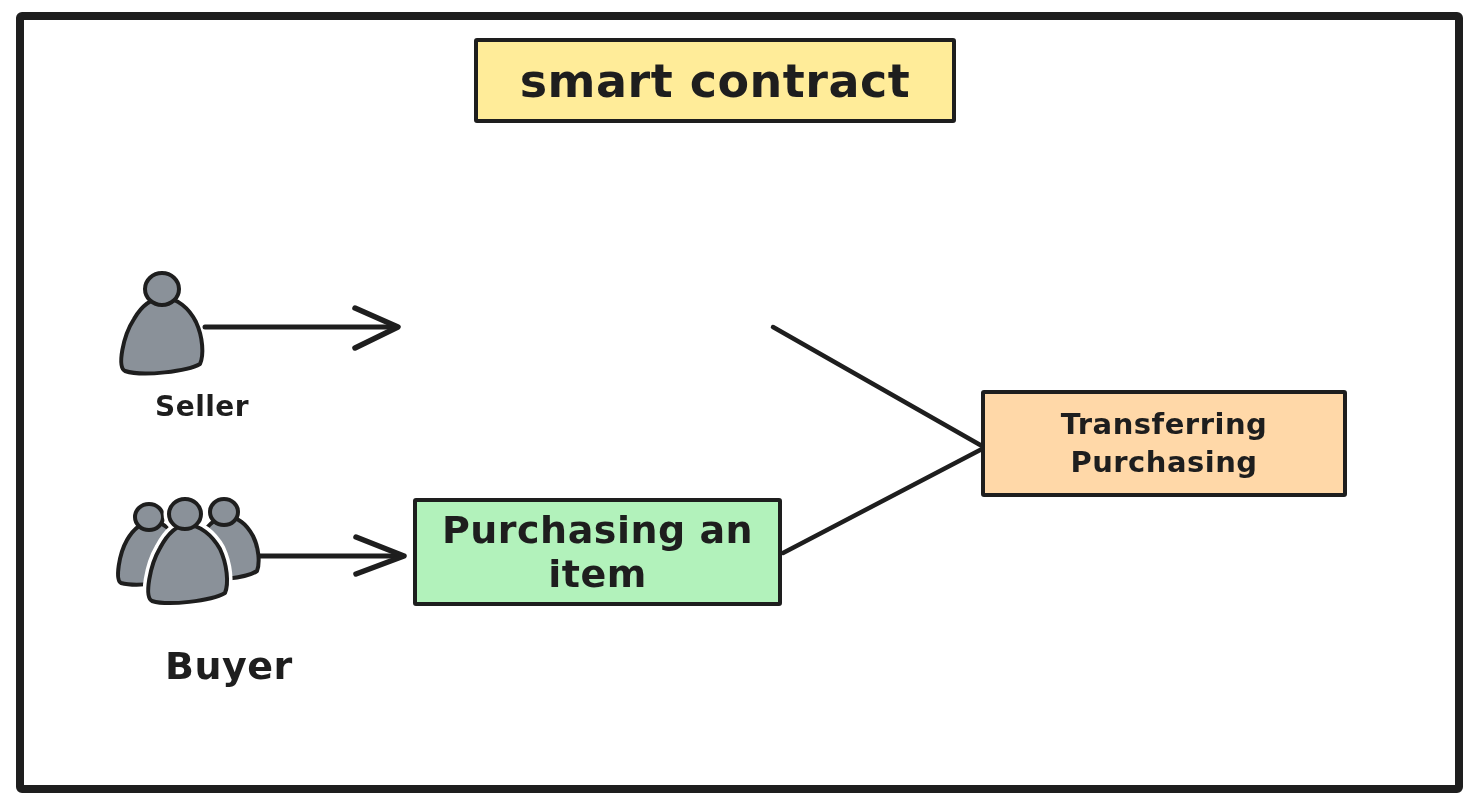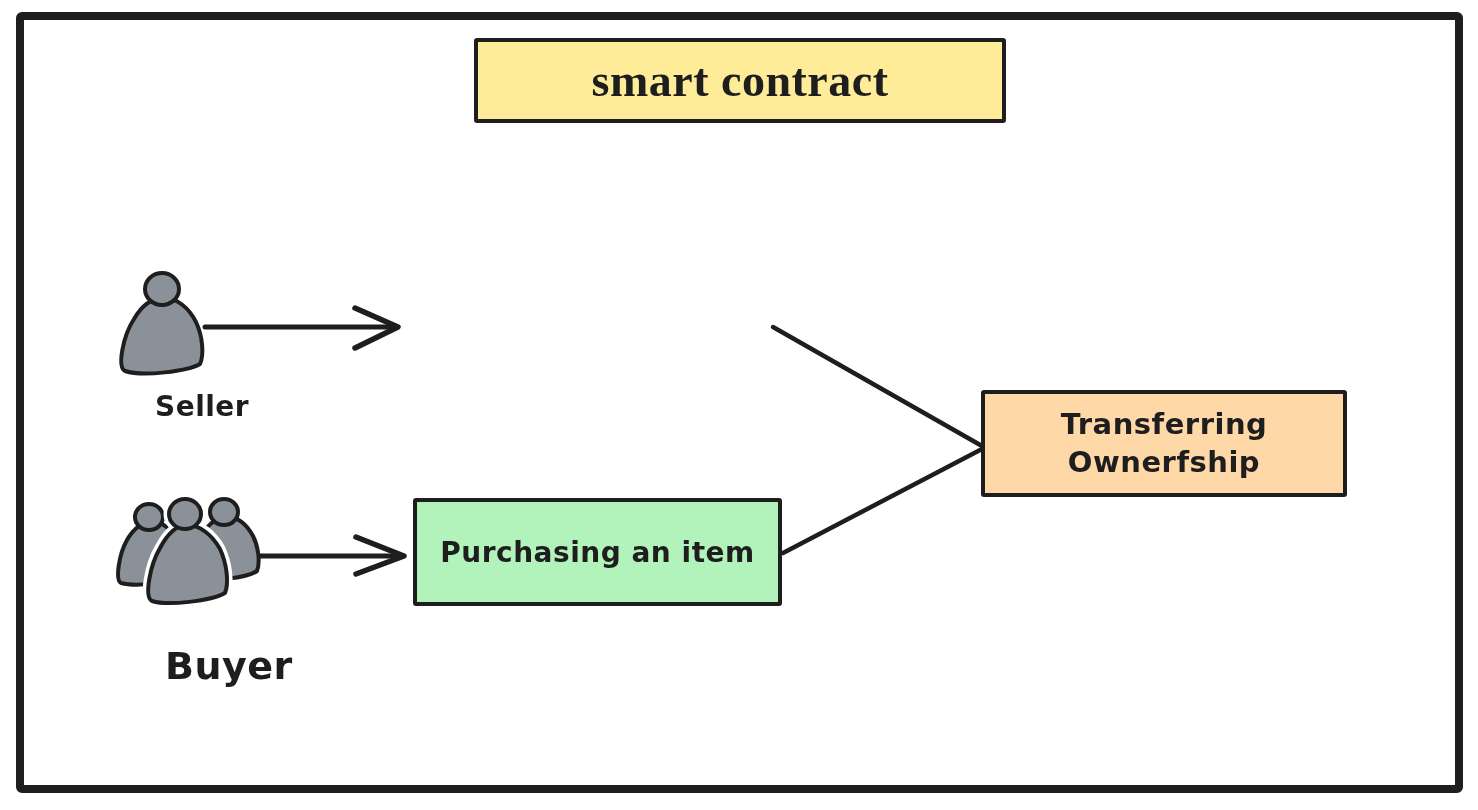--- a/index.html
+++ b/index.html
@@ -40,41 +40,40 @@
     align-items: center;
     justify-content: center;
     text-align: center;
     font-weight: 600;
     letter-spacing: 0.5px;
     color: var(--stroke, #1e1e1e);
   }
   .title-box {
     left: 474px;
     top: 38px;
-    width: 532px;
+    width: 482px;
     height: 85px;
     background: var(--title-fill, #ffec99);
     font-size: 46px;
-    font-family: Liberation Serif, serif;
   }
   .listing-box {
     left: 406px;
     top: 271px;
     width: 366px;
     height: 107px;
     background: var(--listing-fill, #a5d8ff);
     font-size: 35px;
   }
   .purchasing-box {
     left: 413px;
     top: 498px;
     width: 369px;
     height: 108px;
     background: var(--purchasing-fill, #b2f2bb);
-    font-size: 28px;
+    font-size: 38px;
   }
   .transfer-box {
     left: 981px;
     top: 390px;
     width: 366px;
     height: 107px;
     background: var(--transfer-fill, #ffd8a8);
     font-size: 29px;
     line-height: 1.28;
   }
@@ -179,20 +178,20 @@
   </div>
 
 
   <div class="node purchasing-box">
     <span>Purchasing an item</span>
   </div>
 
   <div class="node transfer-box">
     <div class="lines">
       <div>Transferring</div>
-      <div>Ownerfship</div>
+      <div>Purchasing</div>
     </div>
   </div>
 
   <div class="actor-label seller-label">Seller</div>
   <div class="actor-label buyer-label">Buyer</div>
 
 </div>
 
 </body></html>

